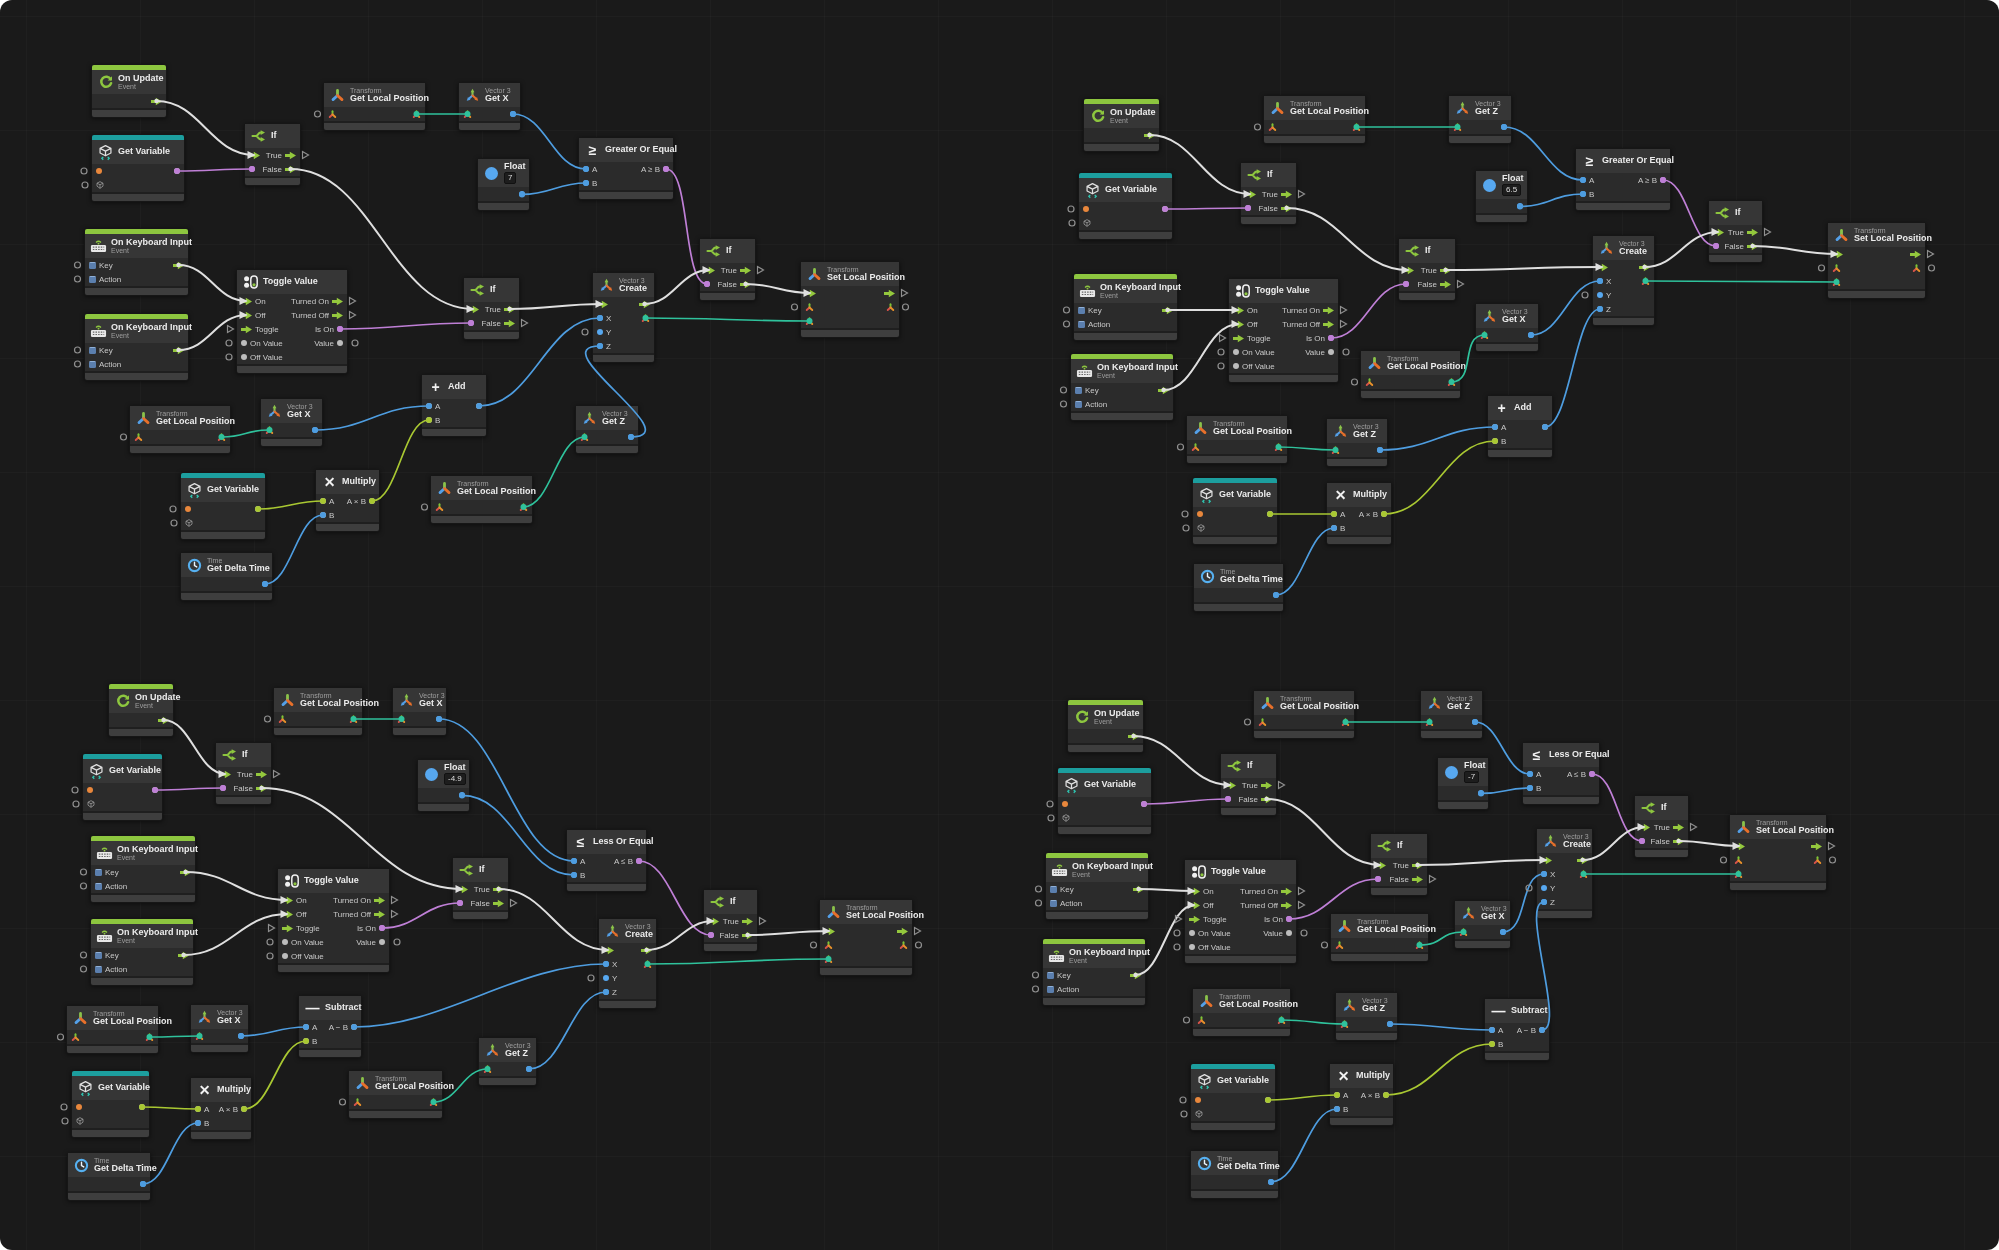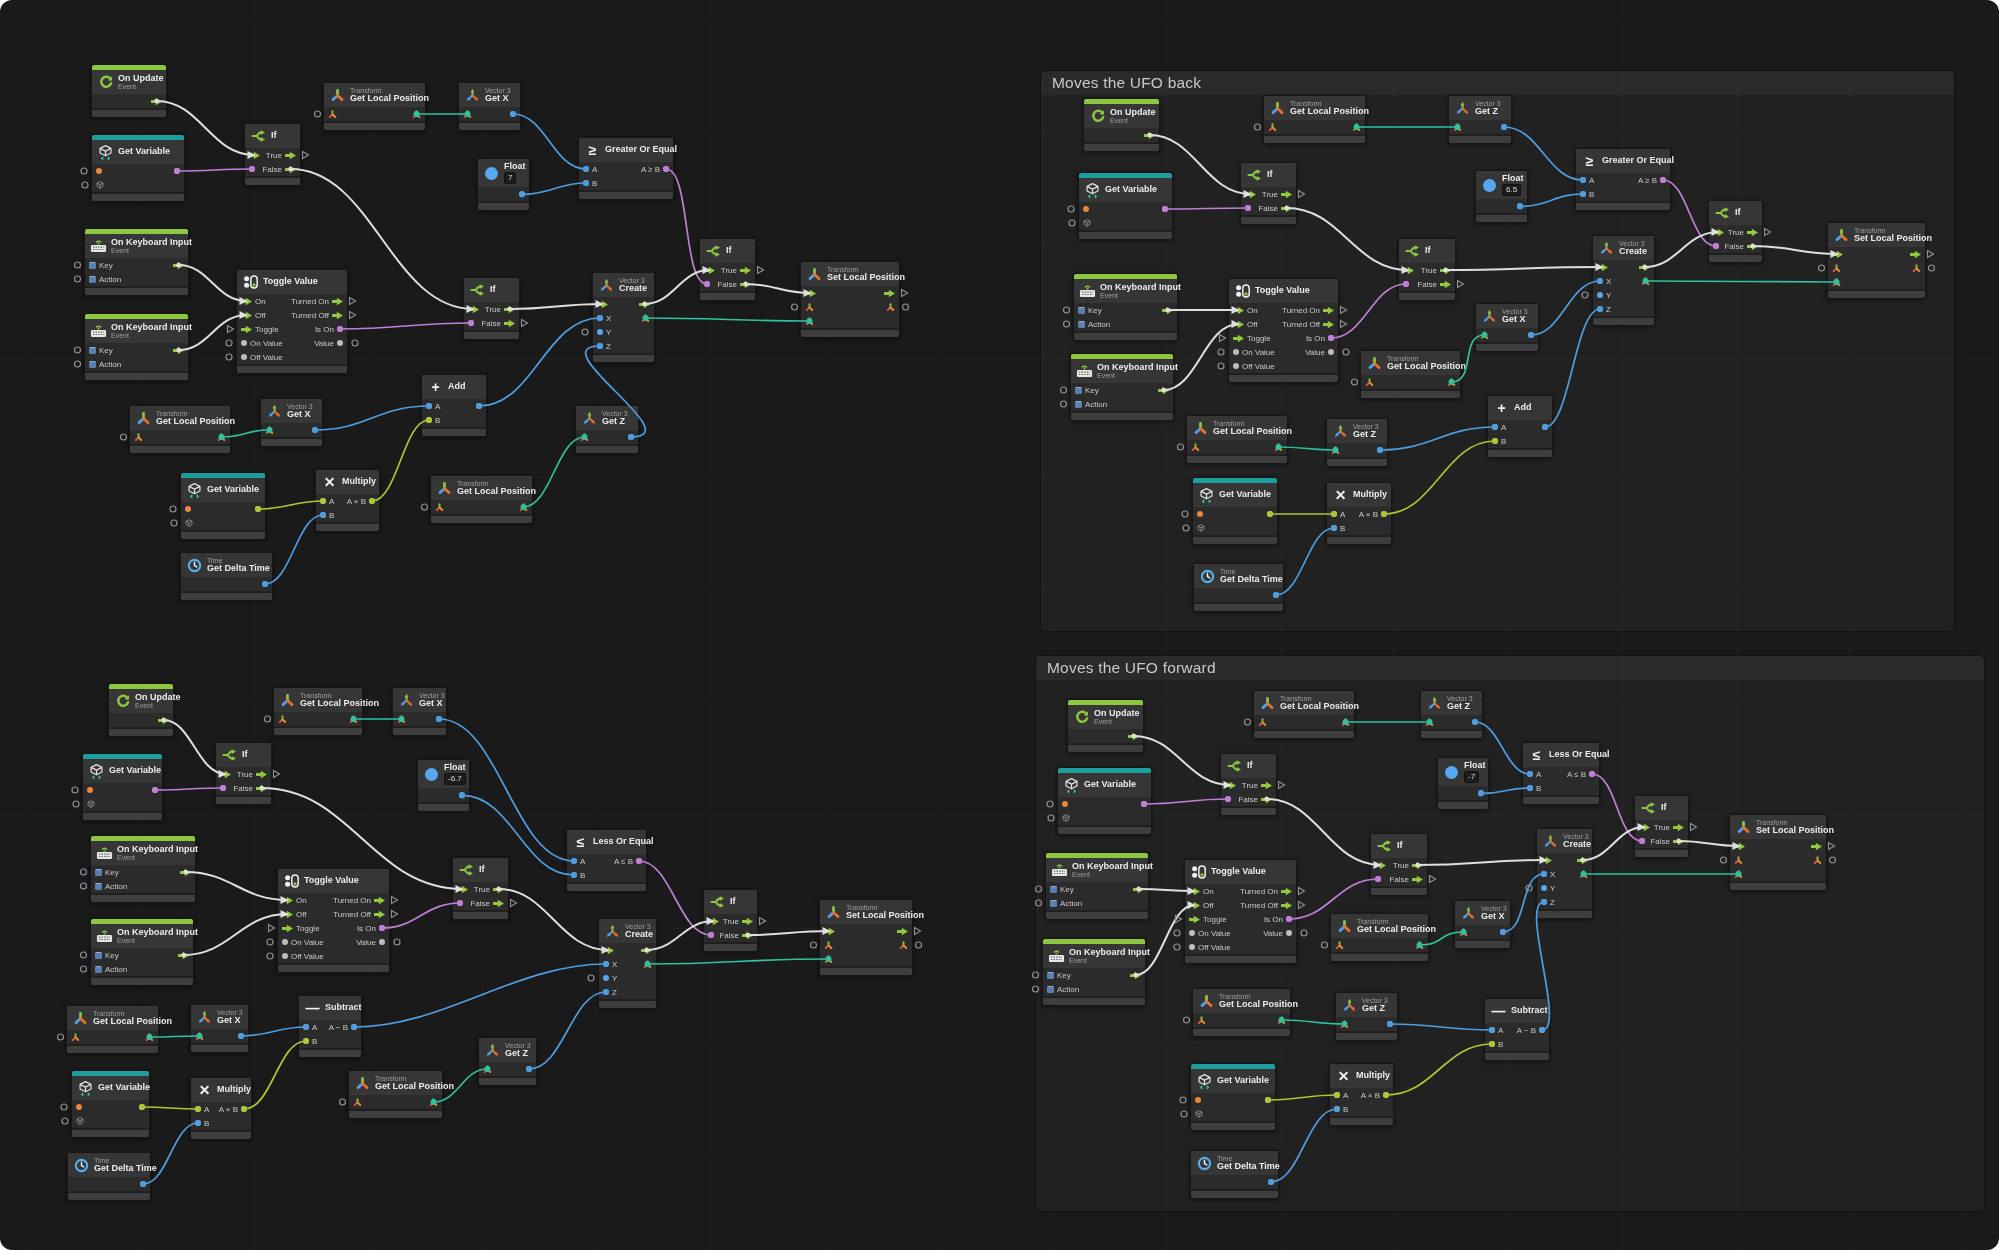--- a/index.html
+++ b/index.html
@@ -32,26 +32,20 @@
   .dot{width:6px;height:6px;border-radius:50%;display:inline-block;}
   .sq{width:7px;height:7px;border-radius:1.5px;background:#5b7fae;border-top:1px solid #8fb0d8;display:inline-block;box-sizing:border-box;}
   .p{display:inline-flex;align-items:center;justify-content:center;}
   .ftr{height:7px;background:#3e3e3e;margin-top:2px;border-radius:0 0 2px 2px;}
   #wires{position:absolute;left:0;top:0;z-index:5;pointer-events:none;}
 </style>
 </head>
 <body>
 
 <div id="canvas">
-    <div class="group" style="left: 1040px; top: 70px; width: 915px; height: 562px;">
-      <div class="gtitle">Moves the UFO back</div>
-    </div>
-    <div class="group" style="left: 1035px; top: 655px; width: 950px; height: 557px;">
-      <div class="gtitle">Moves the UFO forward</div>
-    </div>
     <svg id="wires" width="1999" height="1250" viewBox="0 0 1999 1250">
       <path d="M156.5 101 C200.6 101, 210.4 155, 254.5 155" stroke="#dfdfdf" fill="none" stroke-width="2"></path>
       <path d="M247.5 151 L247.5 159 L255.5 155 z" fill="#dfdfdf"></path>
       <circle cx="156.5" cy="101" r="2.2" fill="#dfdfdf"></circle>
       <path d="M177 171 C210.75 171, 218.25 169, 252 169" stroke="#bf7fd6" fill="none" stroke-width="1.7"></path>
       <circle cx="177" cy="171" r="3" fill="#bf7fd6"></circle>
       <circle cx="252" cy="169" r="3" fill="#bf7fd6"></circle>
       <path d="M290.5 169 C372.85 169, 391.15 309, 473.5 309" stroke="#dfdfdf" fill="none" stroke-width="2"></path>
       <path d="M466.5 305 L466.5 313 L474.5 309 z" fill="#dfdfdf"></path>
       <circle cx="290.5" cy="169" r="2.2" fill="#dfdfdf"></circle>
@@ -2500,21 +2494,21 @@
       </div>
       <div class="ftr"></div>
     </div>
     <div class="node" style="left: 417px; top: 759px; width: 53px;">
       <div class="hdr">
         <span class="icon">
           <span class="bigdot"></span>
         </span>
         <div class="ht">
           <div class="t">Float</div>
-          <div class="vbox">-6.7</div>
+          <div class="vbox">-4.9</div>
         </div>
       </div>
       <div class="body">
         <div class="row">
           <div class="pg"></div>
           <div class="pg">
             <span class="p">
               <span class="dot" style="background: rgb(87, 168, 240);"></span>
             </span>
           </div>

